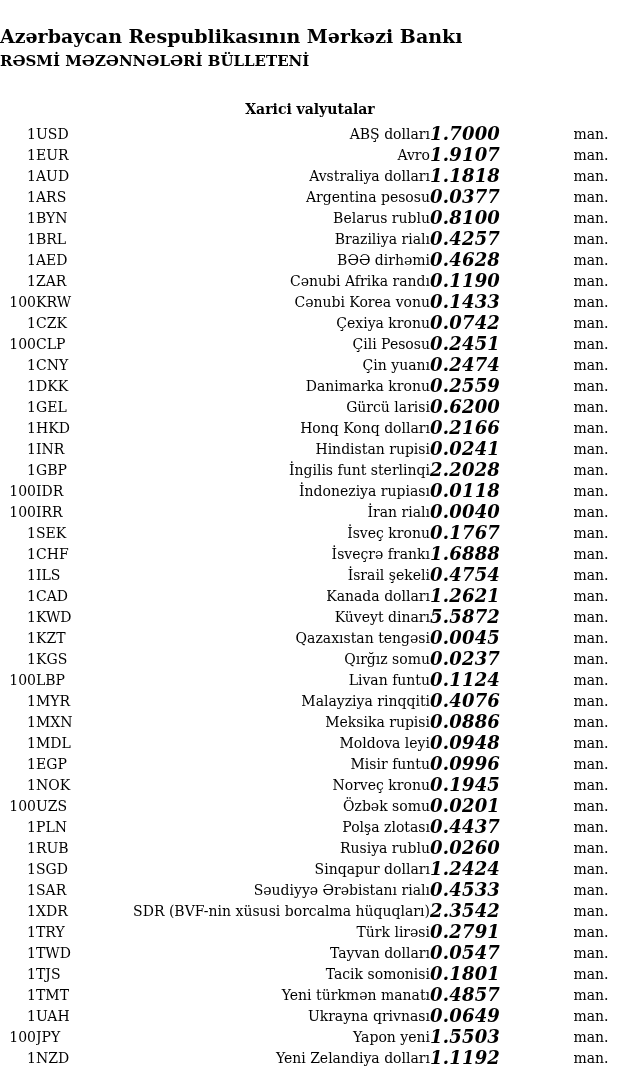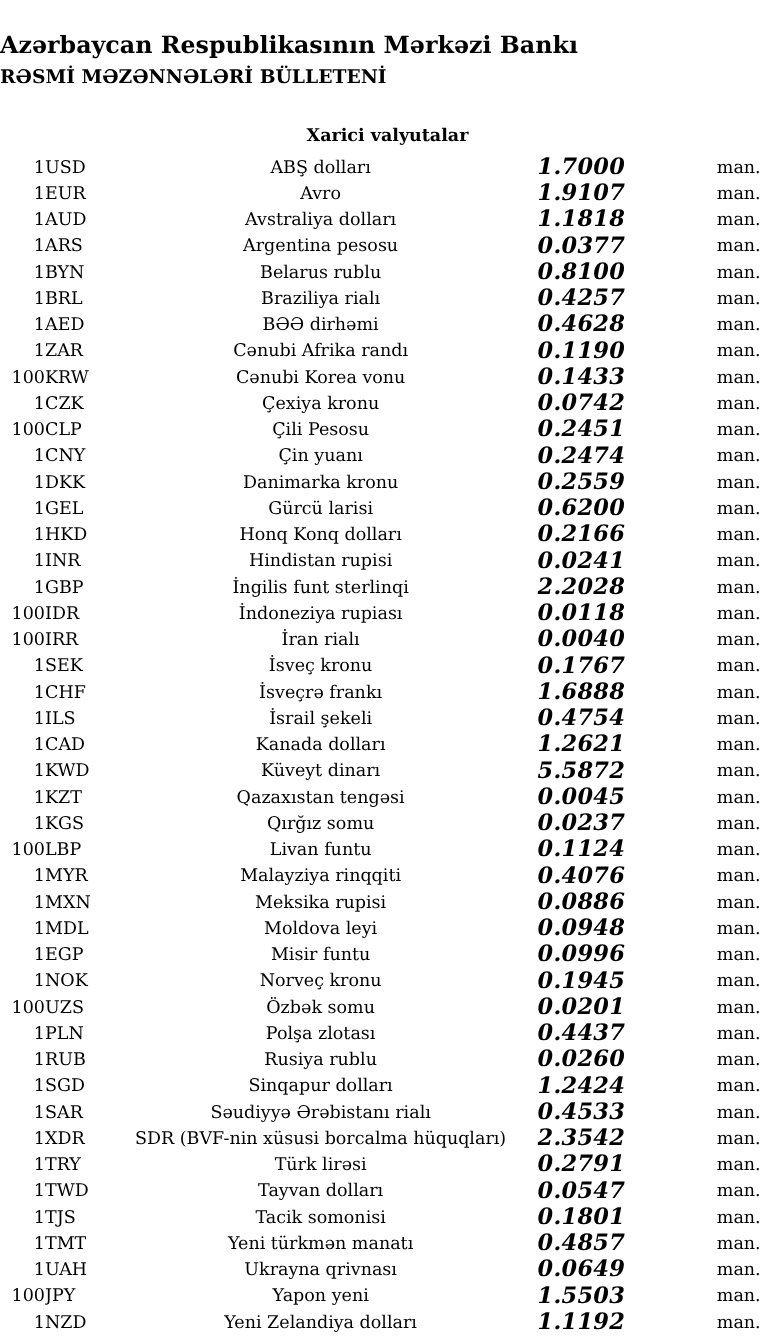--- a/index.html
+++ b/index.html
@@ -61,21 +61,21 @@
   td {
     height: 20.5px;
     padding: 0;
     vertical-align: middle;
     font-size: 14px;
     white-space: nowrap;
     overflow: hidden;
   }
   td.qty  { text-align: right; }
   td.code { text-align: left; }
-  td.name { text-align: center; padding-left: 7px; }
+  td.name { text-align: right; padding-left: 7px; }
   td.rate {
     text-align: left;
     font-weight: bold;
     font-style: italic;
     font-size: 18px;
     letter-spacing: 0.2px;
   }
   td.unit { text-align: center; padding-left: 12px; }
 </style>
 </head>

